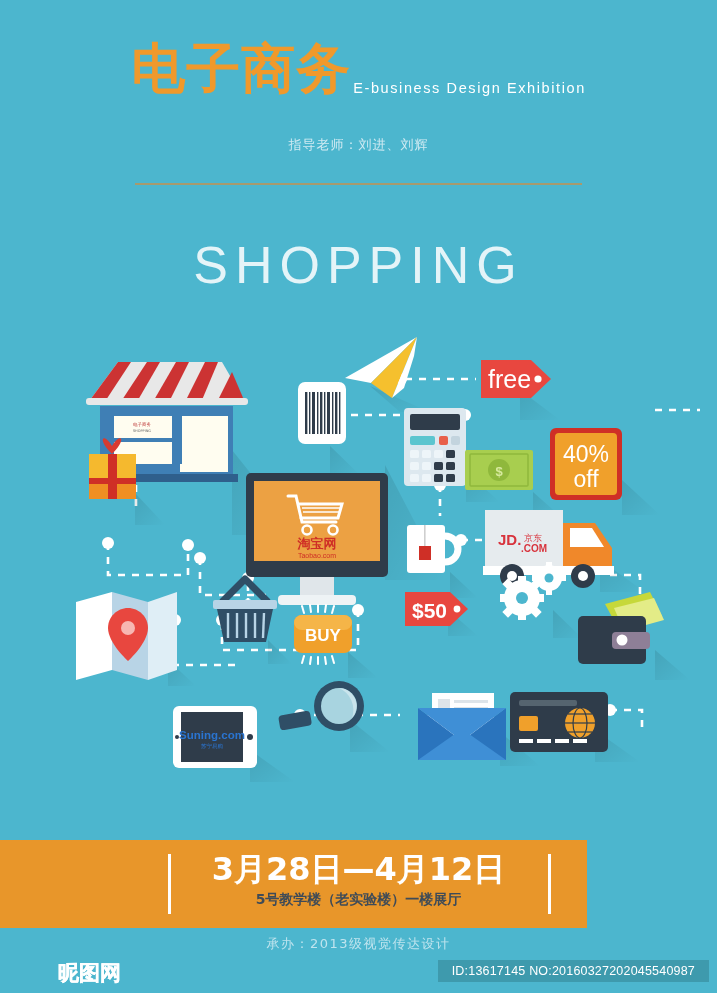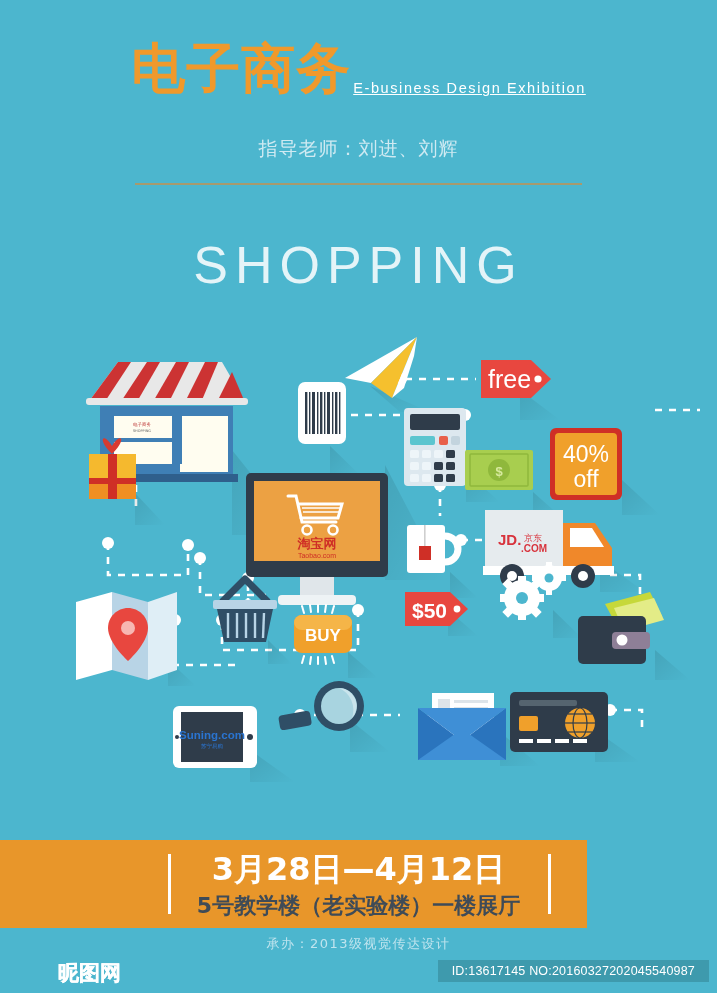--- a/index.html
+++ b/index.html
@@ -23,25 +23,25 @@
     font-family:"DejaVu Sans","Liberation Sans",sans-serif;
   }
   .title-right{display:flex;flex-direction:column;align-items:flex-start;margin-left:2px;}
   .title-cn-white{
     font-size:37px;font-weight:400;color:#ffffff;
     letter-spacing:1px;line-height:1.05;
     font-family:"DejaVu Sans","Liberation Sans",sans-serif;
   }
   .title-en{
     font-size:14.5px;color:#ffffff;letter-spacing:1.6px;
-    margin-top:3px;font-weight:400;white-space:nowrap;text-decoration:underline;
+    margin-top:3px;font-weight:400;white-space:nowrap;
   }
   .advisor{
     position:absolute;left:0;top:136px;width:717px;text-align:center;
-    font-size:19px;color:#cfeaf2;letter-spacing:1px;
+    font-size:13px;color:#cfeaf2;letter-spacing:1px;
     font-family:"DejaVu Sans","Liberation Sans",sans-serif;
   }
   .rule{
     position:absolute;left:135px;top:183px;width:447px;height:2px;
     background:#a79a6d;
   }
   
   .shopping{
     position:absolute;left:0;top:235px;width:717px;text-align:center;
     font-size:52px;color:#e9f6fa;letter-spacing:7px;font-weight:300;
@@ -63,21 +63,21 @@
   .banner .bar.l{left:168px;}
   .banner .bar.r{left:548px;}
   .dates{
     position:absolute;left:0;top:9px;width:717px;text-align:center;
     font-size:32px;font-weight:700;color:#ffffff;letter-spacing:0px;
     font-family:"DejaVu Sans","Liberation Sans",sans-serif;
     line-height:1.25;
   }
   .venue{
     position:absolute;left:0;top:51px;width:717px;text-align:center;
-    font-size:22px;font-weight:700;color:#3f4b57;letter-spacing:0px;
+    font-size:14px;font-weight:700;color:#3f4b57;letter-spacing:0px;
     font-family:"DejaVu Sans","Liberation Sans",sans-serif;
   }
   
   .credits{
     position:absolute;left:0;top:934px;width:717px;text-align:center;
     color:#bfe4ee;font-size:13px;line-height:1.5;letter-spacing:1.5px;
     font-family:"DejaVu Sans","Liberation Sans",sans-serif;
   }
   
   .watermark{

